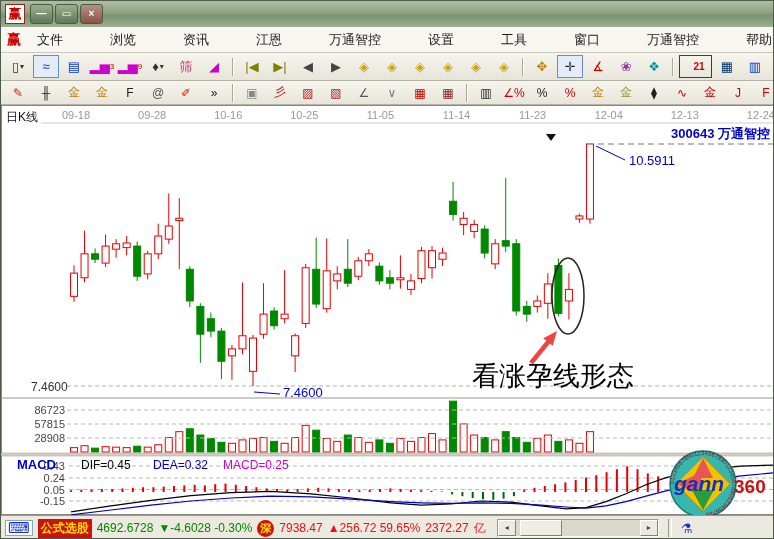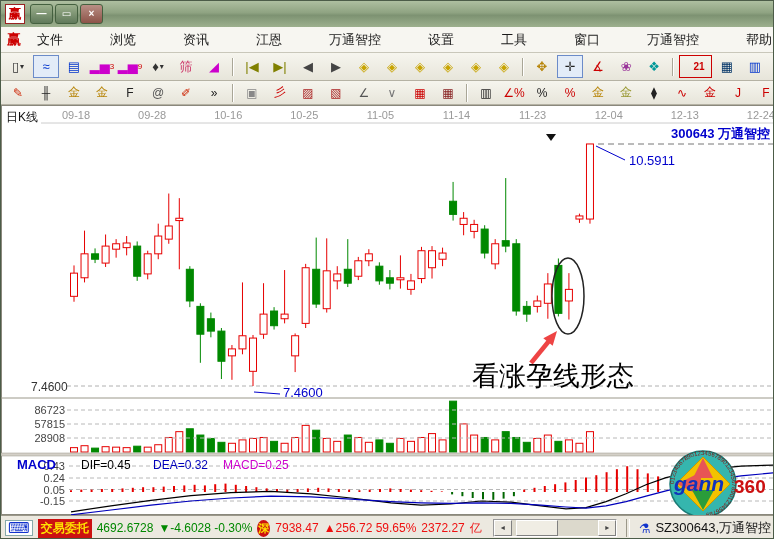--- a/index.html
+++ b/index.html
@@ -443,31 +443,30 @@
           </defs>
           <text font-size="6" fill="#8a1111"><textPath xlink:href="#rimpath" href="#rimpath">0123456789012345678901234567890123456789</textPath></text>
           <text x="-4" y="7" font-size="21" font-style="italic" font-weight="bold" fill="#1133bb" text-anchor="middle" font-family="&quot;Liberation Serif&quot;,&quot;DejaVu Serif&quot;,serif">gann</text>
           <text x="31" y="9" font-size="19" font-weight="bold" fill="#cc1111">360</text>
         </g>
       </svg>
   </div>
 
   <div class="statusbar">
     <span class="kb-icon">⌨</span>
-    <span class="badge-sh">交易委托</span>
+    <span class="badge-sh">公式选股</span>
     <span class="green">4692.6728</span>
     <span class="green">▼-4.6028 -0.30%</span>
     <span class="badge-sz">深</span>
     <span class="red">7938.47</span>
     <span class="red">▲256.72 59.65%</span>
     <span class="red">2372.27</span>
     <span class="red">亿</span>
     <div class="hscroll">
       <div class="sb-btn">◂</div>
       <div class="sb-thumb"></div>
       <div class="sb-track"></div>
       <div class="sb-btn">▸</div>
     </div>
     <div class="st-div"></div>
     <span class="flask">⚗</span>
-    <span class="st-right">SZ300643,万通智控</span>
   </div>
 </div>
 
 </body></html>

